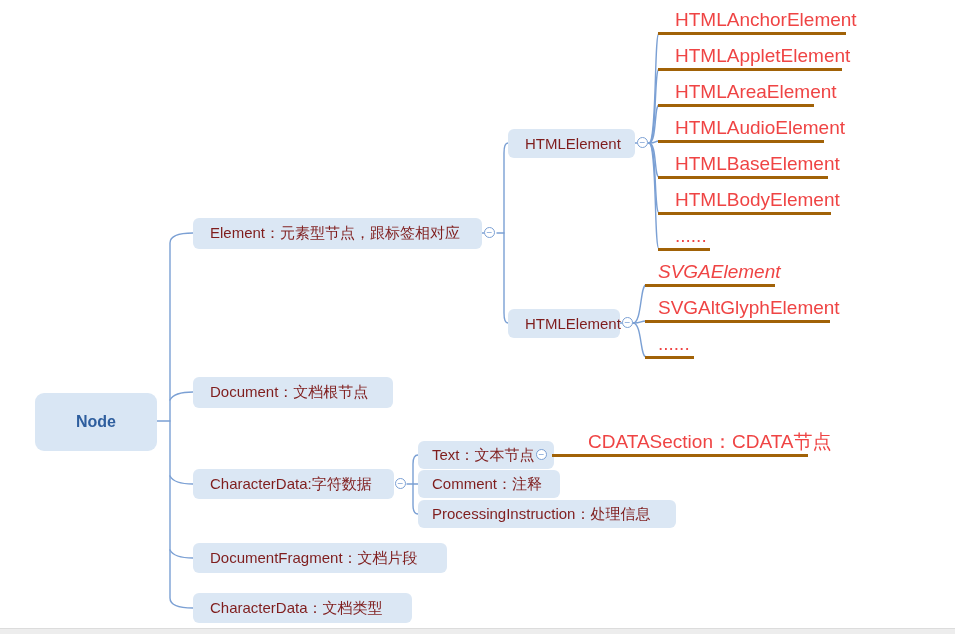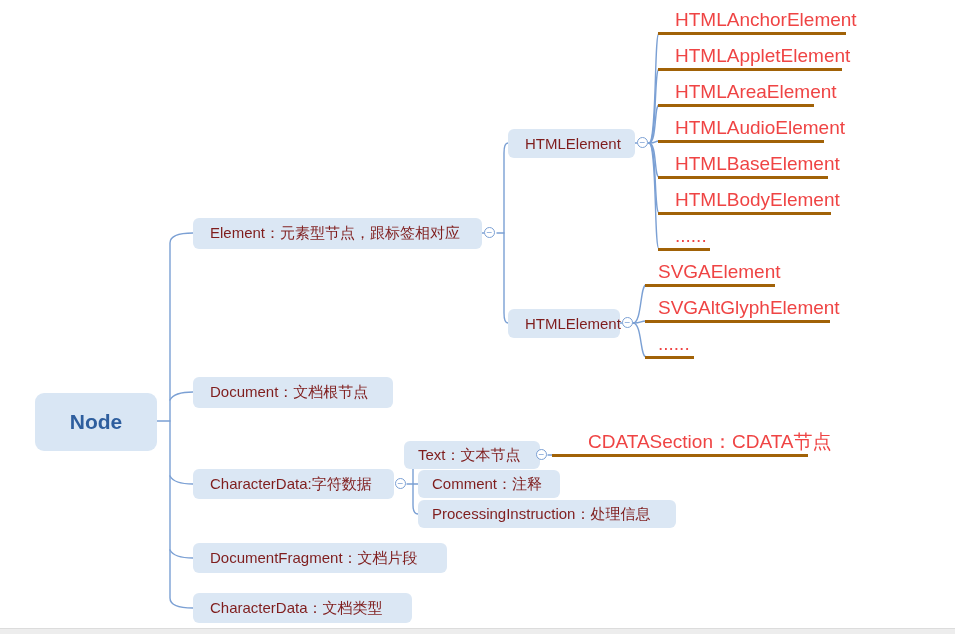--- a/index.html
+++ b/index.html
@@ -8,21 +8,21 @@
     font-family:"Liberation Sans","DejaVu Sans",sans-serif;
   }
   svg.connectors{position:absolute;left:0;top:0;pointer-events:none;}
   .box{
     position:absolute;background:#dbe7f4;border-radius:6px;color:#7f1d1d;
     font-size:15px;display:flex;align-items:center;padding:0 0 0 17px;
     box-sizing:border-box;white-space:nowrap;
   }
   .root-box{
     position:absolute;background:#d9e6f4;border-radius:9px;color:#2e5e9e;
-    font-size:21px;font-weight:bold;display:flex;align-items:center;justify-content:center;
+    font-size:16px;font-weight:bold;display:flex;align-items:center;justify-content:center;
     box-sizing:border-box;
   }
   .leaf{
     position:absolute;color:#ef4444;font-size:19px;white-space:nowrap;
     line-height:20px;padding:0 0 2px 17px;border-bottom:3px solid #a16207;
     box-sizing:border-box;
   }
   .leaf.svg-side{padding-left:13px;}
   .toggle{
     position:absolute;width:11px;height:11px;border:1px solid #7ba0d4;border-radius:50%;
@@ -93,39 +93,39 @@
     <span>CharacterData：文档类型</span>
   </div>
 
   <div class="box" style="left:508px;top:129px;width:127px;height:29px;">
     <span>HTMLElement</span>
   </div>
   <div class="box" style="left:508px;top:309px;width:112px;height:29px;">
     <span>HTMLElement</span>
   </div>
 
-  <div class="box" style="left:404px;top:441px;width:136px;height:28px;padding-left:14px;">
+  <div class="box" style="left:418px;top:441px;width:136px;height:28px;padding-left:14px;">
     <span>Text：文本节点</span>
   </div>
   <div class="box" style="left:418px;top:470px;width:142px;height:28px;padding-left:14px;">
     <span>Comment：注释</span>
   </div>
   <div class="box" style="left:418px;top:500px;width:258px;height:28px;padding-left:14px;">
     <span>ProcessingInstruction：处理信息</span>
   </div>
 
   <div class="leaf" style="left:658px;top:10px;width:188px;">HTMLAnchorElement</div>
   <div class="leaf" style="left:658px;top:46px;width:184px;">HTMLAppletElement</div>
   <div class="leaf" style="left:658px;top:82px;width:156px;">HTMLAreaElement</div>
   <div class="leaf" style="left:658px;top:118px;width:166px;">HTMLAudioElement</div>
   <div class="leaf" style="left:658px;top:154px;width:170px;">HTMLBaseElement</div>
   <div class="leaf" style="left:658px;top:190px;width:173px;">HTMLBodyElement</div>
   <div class="leaf" style="left:658px;top:226px;width:52px;">......</div>
 
-  <div class="leaf svg-side" style="left:645px;top:262px;width:130px;">SVGAElement</div>
+  <div class="leaf svg-side" style="left:645px;top:262px;width:130px;font-style:italic;">SVGAElement</div>
   <div class="leaf svg-side" style="left:645px;top:298px;width:185px;">SVGAltGlyphElement</div>
   <div class="leaf svg-side" style="left:645px;top:334px;width:49px;">......</div>
 
   <div class="leaf" style="left:552px;top:432px;width:256px;padding-left:36px;">CDATASection：CDATA节点</div>
 
   <div class="toggle" style="left:484px;top:227px;">−</div>
   <div class="toggle" style="left:637px;top:137px;">−</div>
   <div class="toggle" style="left:622px;top:317px;">−</div>
   <div class="toggle" style="left:395px;top:478px;">−</div>
   <div class="toggle" style="left:536px;top:449px;">−</div>

